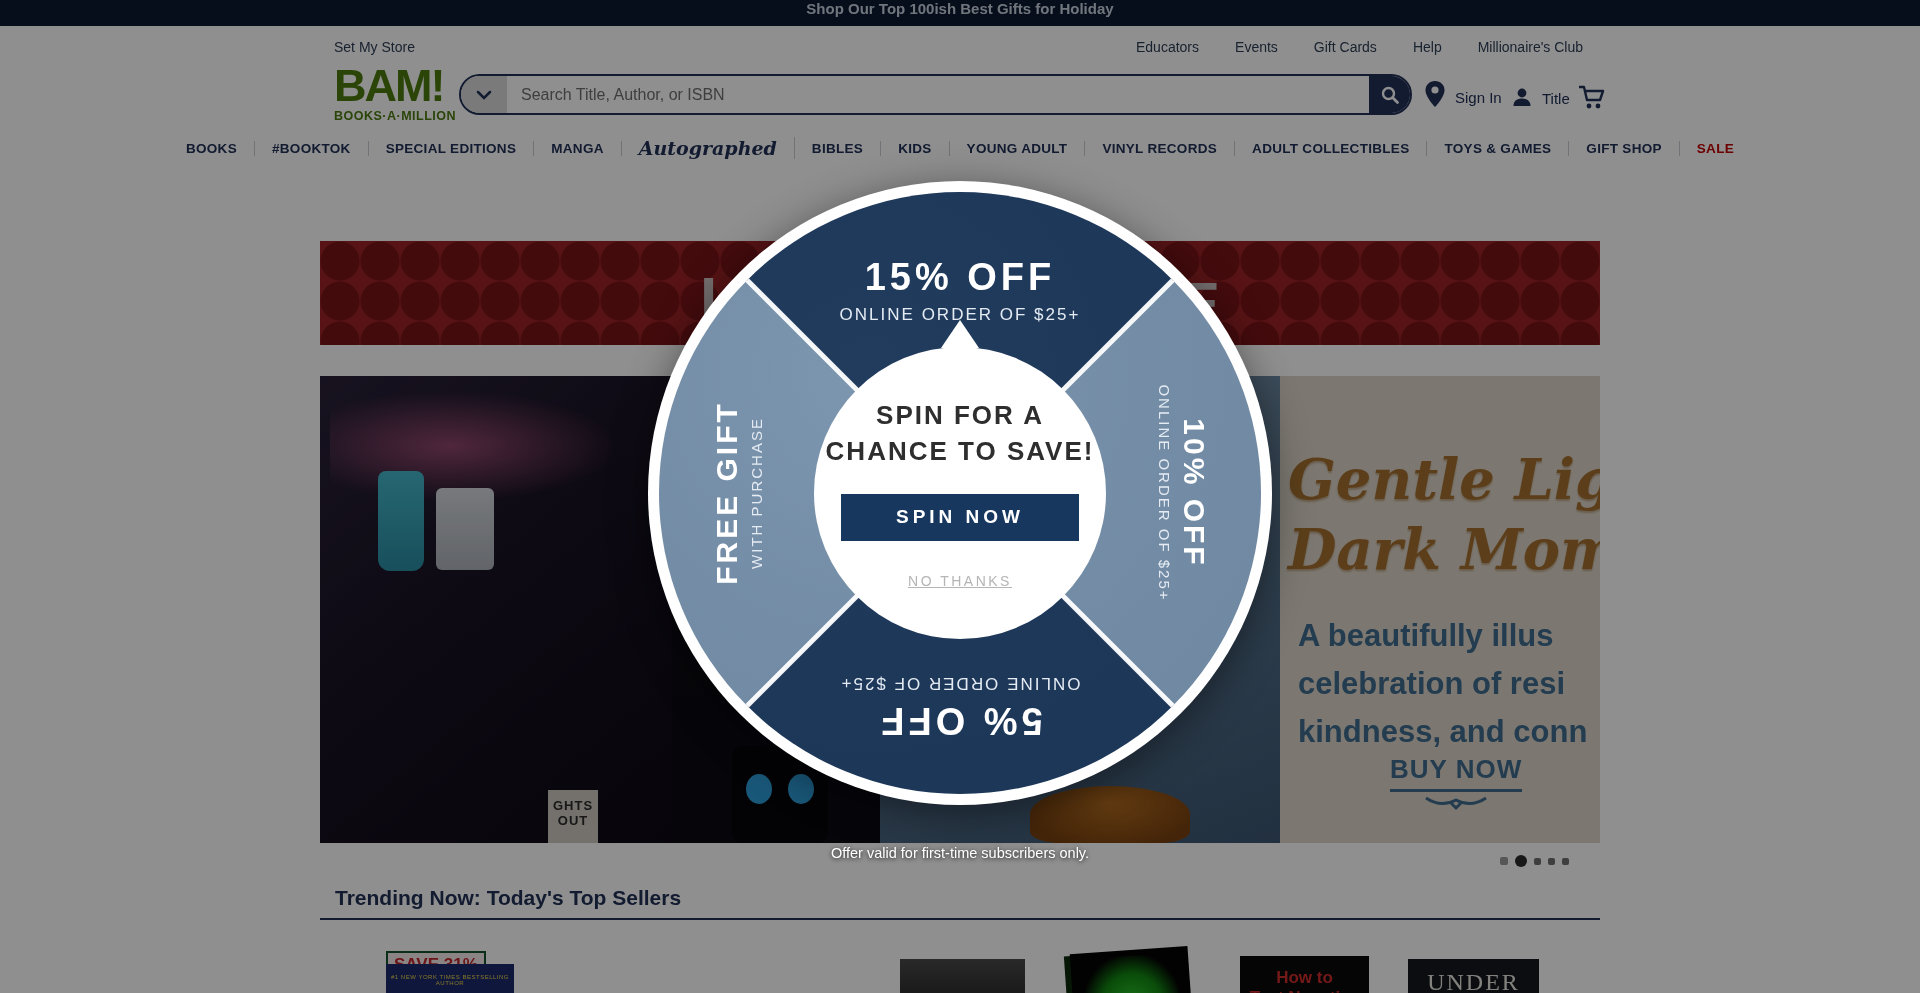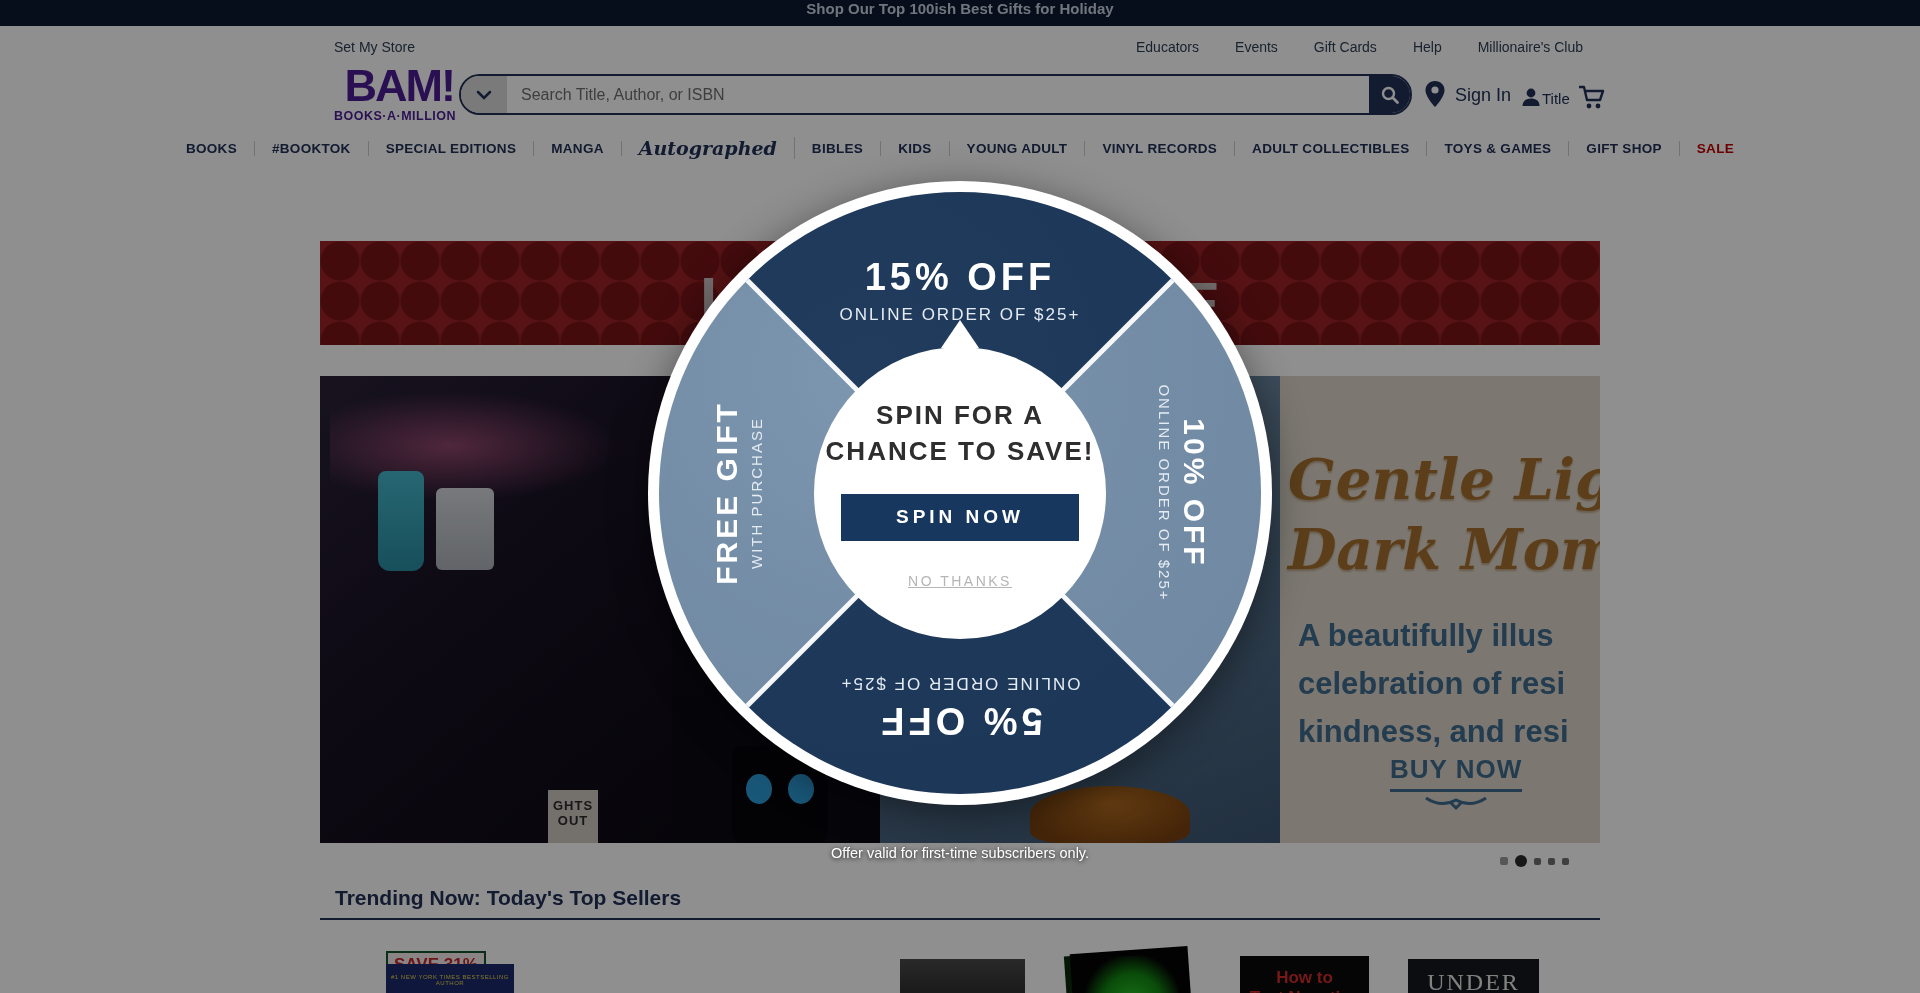--- a/index.html
+++ b/index.html
@@ -10,35 +10,35 @@
   .topbar { position:absolute; left:0; top:0; width:1920px; height:26px; background:#0b1a33;
             display:flex; justify-content:center; }
   .topbar span { color:#c9d2de; font-size:15px; font-weight:600; }
 
   
   .set-store { position:absolute; left:334px; top:39px; font-size:14px; color:#2d3e55; }
   .hlinks { position:absolute; top:39px; left:1118px; width:470px; display:flex; align-items:center; gap:0; }
   .hlinks a { color:#2d3e55; font-size:14px; text-decoration:none; padding:0 18px; white-space:nowrap; }
   .hlinks .vsep { width:1px; height:16px; background:#9aa3ad; }
 
-  .logo { position:absolute; left:334px; top:66px; width:120px; text-align:right; color:#4c1d95; }
+  .logo { position:absolute; left:334px; top:66px; width:120px; text-align:left; color:#4d7c0f; }
   .logo .bam { font-size:45px; font-weight:900; letter-spacing:-2px; line-height:0.9; }
   .logo .books { font-size:12.5px; font-weight:800; letter-spacing:0.5px; margin-top:2px; }
 
   .searchpill { position:absolute; left:459px; top:74px; width:953px; height:41px; border:2px solid #203057;
                 border-radius:21px; background:#fff; display:flex; align-items:stretch; overflow:hidden; }
   .searchpill .dd { width:46px; background:#d9d9d9; display:flex; align-items:center; justify-content:center; cursor:pointer; }
   .searchpill input { flex:1; border:none; outline:none; font-size:16px; color:#333; padding:0 14px;
                       font-family:"Liberation Sans", sans-serif; }
   .searchpill input::placeholder { color:#6f6f6f; }
   .searchpill .go { width:41px; background:#203057; display:flex; align-items:center; justify-content:center; cursor:pointer; }
 
   .pin-ico { position:absolute; left:1424px; top:80px; }
-  .signin { position:absolute; left:1455px; top:85px; display:flex; align-items:flex-start; gap:8px;
-            color:#203057; font-size:18px; cursor:pointer; }
+  .signin { position:absolute; left:1455px; top:85px; display:flex; align-items:center; gap:8px;
+            color:#203057; font-size:15px; cursor:pointer; }
   .cartw { position:absolute; left:1542px; top:85px; display:flex; align-items:center; gap:8px;
            color:#203057; font-size:15px; cursor:pointer; }
 
   
   .nav { position:absolute; left:280px; top:130px; width:1360px; height:36px;
          display:flex; align-items:center; justify-content:center; }
   .nav .item { color:#203057; font-size:13.5px; font-weight:700; letter-spacing:0.3px; padding:0 17px;
                white-space:nowrap; cursor:pointer; border-right:1px solid #c9cdd4; }
   .nav .item:last-child { border-right:none; }
   .nav .script { font-family:"DejaVu Serif", serif; font-style:italic; font-weight:700; font-size:19px; letter-spacing:0; }
@@ -271,21 +271,21 @@
     </div>
     <div class="panelC">
       <div class="burger"></div>
     </div>
     <div class="panelD">
       <div class="gold g1">Gentle Ligh</div>
       <div class="gold g2">Dark Mom</div>
       <div class="desc">
         <div>A beautifully illus</div>
         <div>celebration of resi</div>
-        <div>kindness, and resi</div>
+        <div>kindness, and conn</div>
       </div>
       <div class="buynow">
         <span>BUY NOW</span>
         <div class="rule"></div>
         <svg width="112" height="22" viewBox="0 0 112 22" style="margin:0 auto;">
           <path d="M26 6 Q41 16 56 8 Q71 16 86 6" fill="none" stroke="#3f6c8e" stroke-width="3"></path>
           <path d="M50 10 L56 16 L62 10" fill="none" stroke="#3f6c8e" stroke-width="3"></path>
         </svg>
       </div>
     </div>

